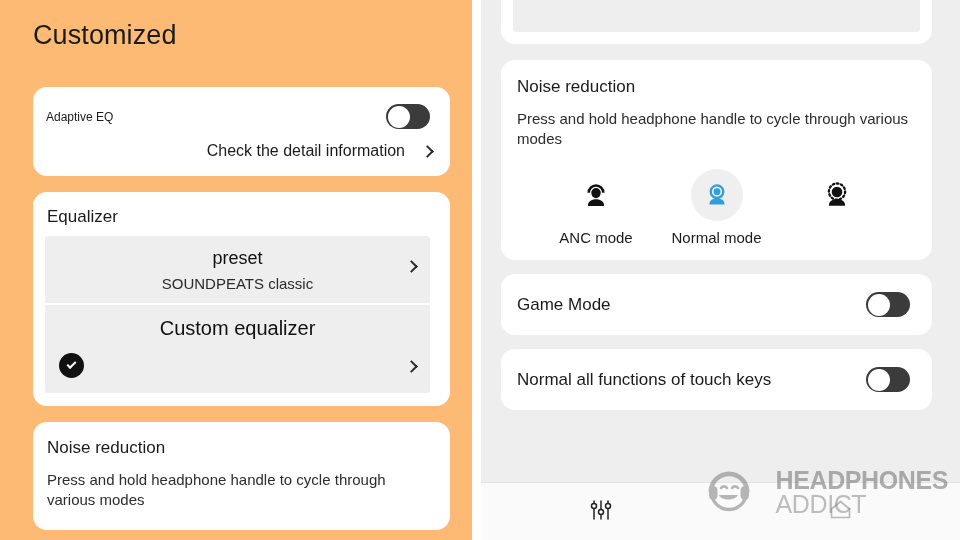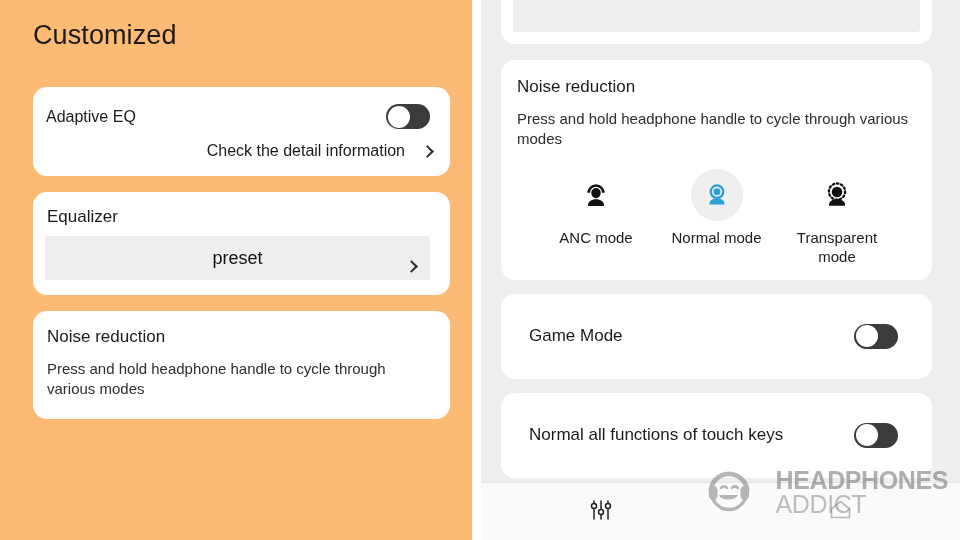--- a/index.html
+++ b/index.html
@@ -41,21 +41,21 @@
     margin:0 22px 0 33px;
   }
 
   .l-card-adaptive { margin-top:36px; padding:0; }
 
   .row-toggle {
     display:flex; align-items:center; justify-content:space-between;
     padding:17px 20px 13px 13px;
   }
   .row-label {
-    font-size:16px; color:#1b1b1b; font-weight:400;
+    font-size:12px; color:#1b1b1b; font-weight:400;
   }
 
   
   .switch {
     width:44px; height:25px;
     border-radius:13px;
     background:#3b3b3b;
     position:relative;
     flex:none;
   }
@@ -158,21 +158,21 @@
   }
   .mode-icon-wrap.selected { background:#efefef; }
   .mode-label {
     margin-top:7px;
     font-size:15px; color:#1b1b1b;
     text-align:center; line-height:1.3;
   }
 
   .r-row-card {
     margin-top:14px;
-    padding:12px;
+    padding:0;
   }
   .r-row {
     display:flex; align-items:center; justify-content:space-between;
     padding:18px 22px 18px 16px;
   }
   .r-row .row-label { font-size:17px; }
 
   
   .bottom-nav {
     position:absolute;
@@ -216,23 +216,31 @@
         <span class="txt">Check the detail information</span>
         <span class="chev"></span>
       </div>
     </div>
 
     <div class="card l-card-eq">
       <div class="eq-title">Equalizer</div>
 
       <div class="eq-option first">
         <div class="eq-opt-title">preset</div>
+        <div class="eq-opt-sub">SOUNDPEATS classic</div>
         <span class="chev eq-chev c1"></span>
       </div>
 
+      <div class="eq-option second">
+        <div class="eq-opt-title big">Custom equalizer</div>
+        <span class="eq-check">
+          <span class="tick"></span>
+        </span>
+        <span class="chev eq-chev c2"></span>
+      </div>
     </div>
 
     <div class="card l-card-noise">
       <div class="noise-title">Noise reduction</div>
       <div class="noise-desc">Press and hold headphone handle to cycle through various modes</div>
     </div>
 
   </div>
 
   <div class="panel-gap"></div>
@@ -276,21 +284,20 @@
         </div>
 
         <div class="mode">
           <span class="mode-icon-wrap">
             <svg width="34" height="34" viewBox="0 0 34 34">
               <circle cx="17" cy="13.6" r="8.1" fill="none" stroke="#111" stroke-width="2.3" stroke-dasharray="1.6 2.6" stroke-linecap="round"></circle>
               <circle cx="17" cy="14" r="5.3" fill="#111"></circle>
               <path d="M17 21c-4.6 0-8 2.6-8 5.6v1.1h16v-1.1c0-3-3.4-5.6-8-5.6z" fill="#111"></path>
             </svg>
           </span>
-          <span class="mode-label">Transparent mode</span>
         </div>
 
       </div>
     </div>
 
     <div class="r-card r-row-card">
       <div class="r-row">
         <span class="row-label">Game Mode</span>
         <span class="switch">
           <span class="knob"></span>

